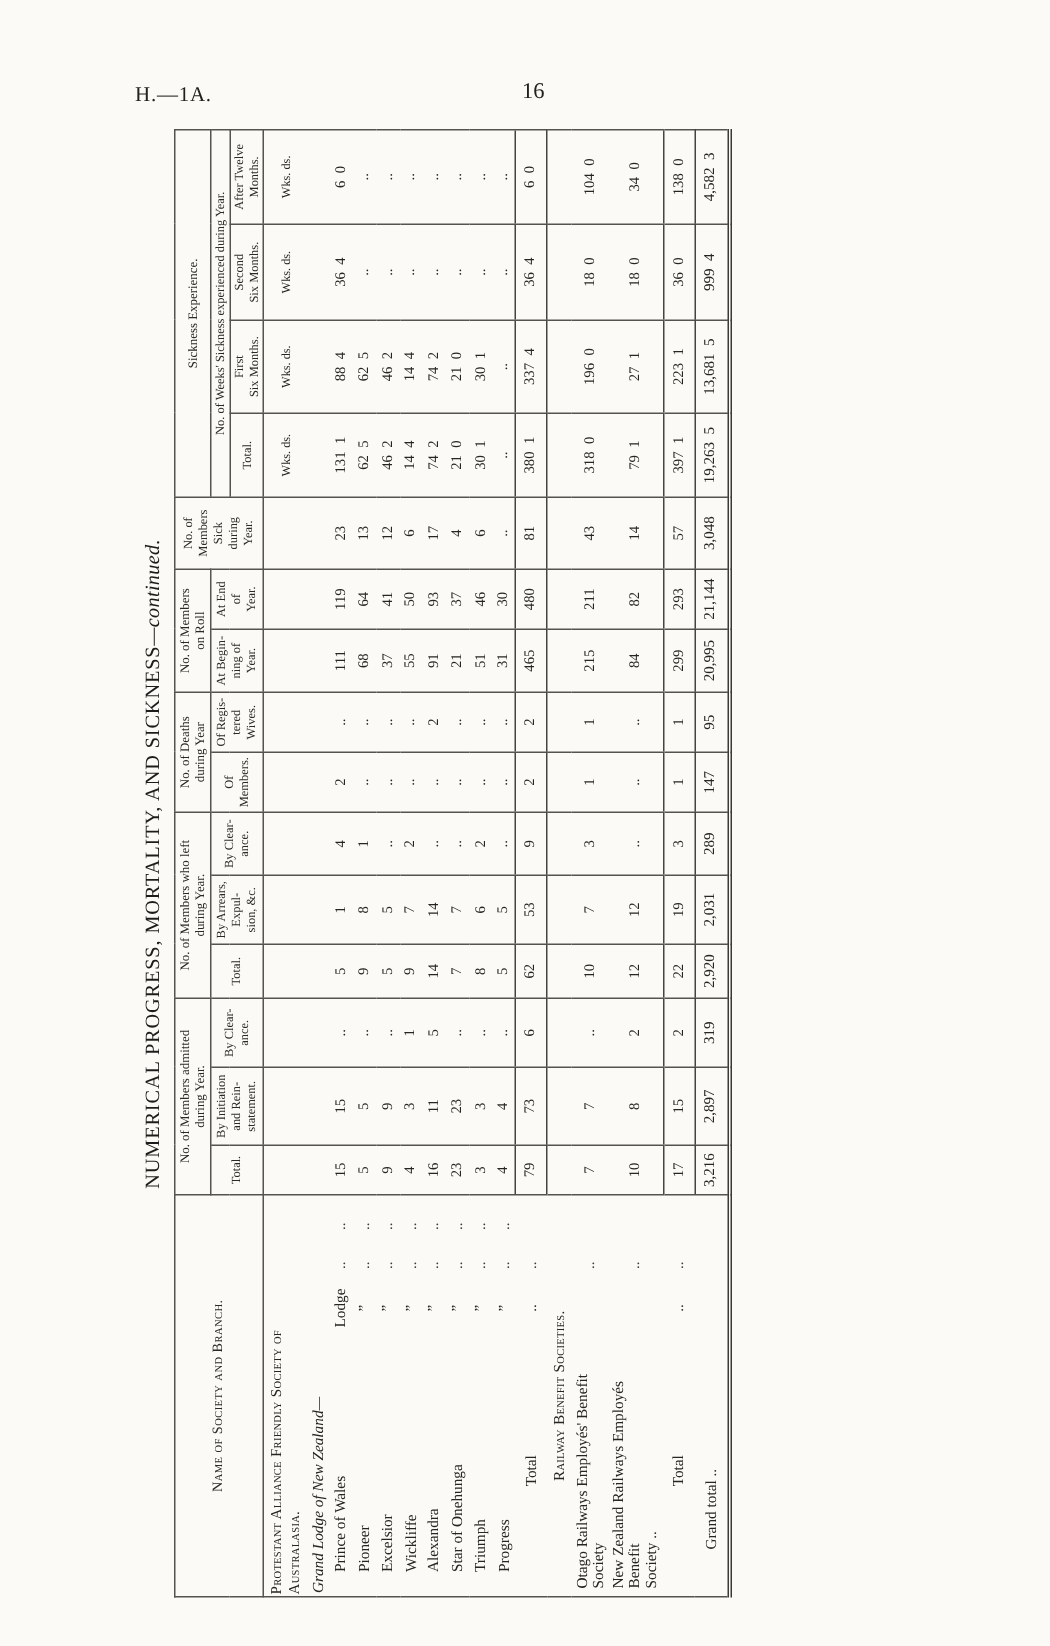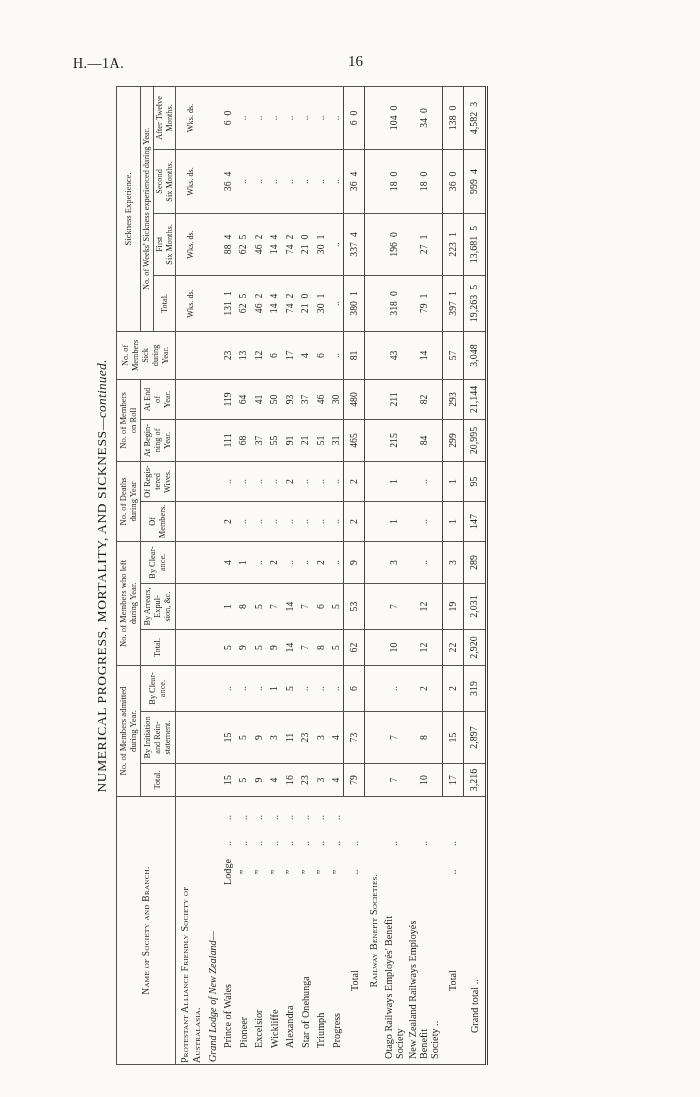--- a/index.html
+++ b/index.html
@@ -2,21 +2,21 @@
 <html><head>
 <meta charset="utf-8">
 <style>
   html,body{margin:0;padding:0;}
   body{
     width:700px;height:1097px;position:relative;overflow:hidden;
     background:#fbfaf6;color:#22211f;
     font-family:"Liberation Serif","DejaVu Serif",serif;
   }
   .page-head-ref{
-    position:absolute;left:73px;top:56px;font-size:14px;letter-spacing:.5px;
+    position:absolute;left:90px;top:56px;font-size:14px;letter-spacing:.5px;
   }
   .page-head-num{
     position:absolute;left:348px;top:53px;font-size:15px;
   }
   
   .rot-wrap{
     position:absolute;left:92px;top:87px;width:978px;height:400px;
     transform-origin:0 0;
     transform:rotate(-90deg) translateX(-978px);
   }

